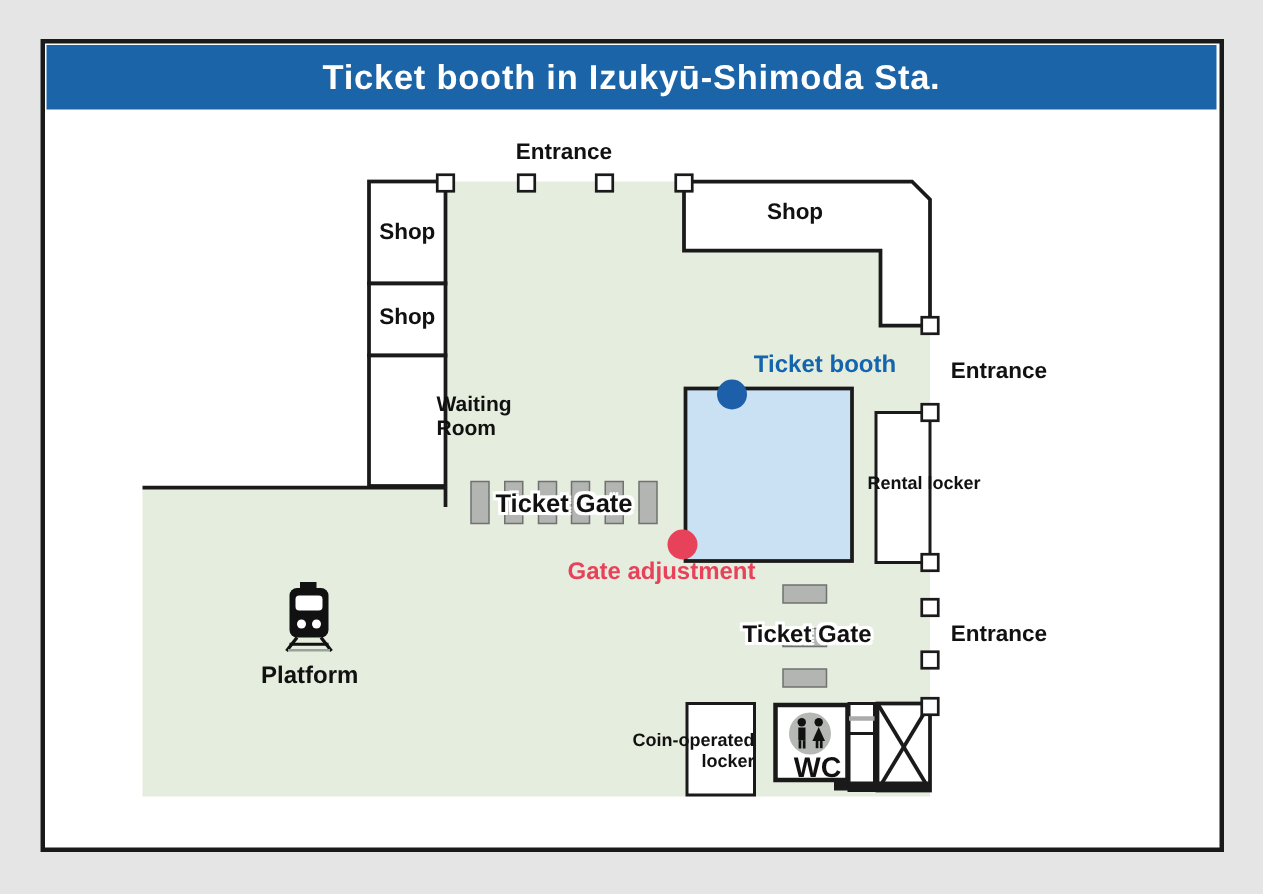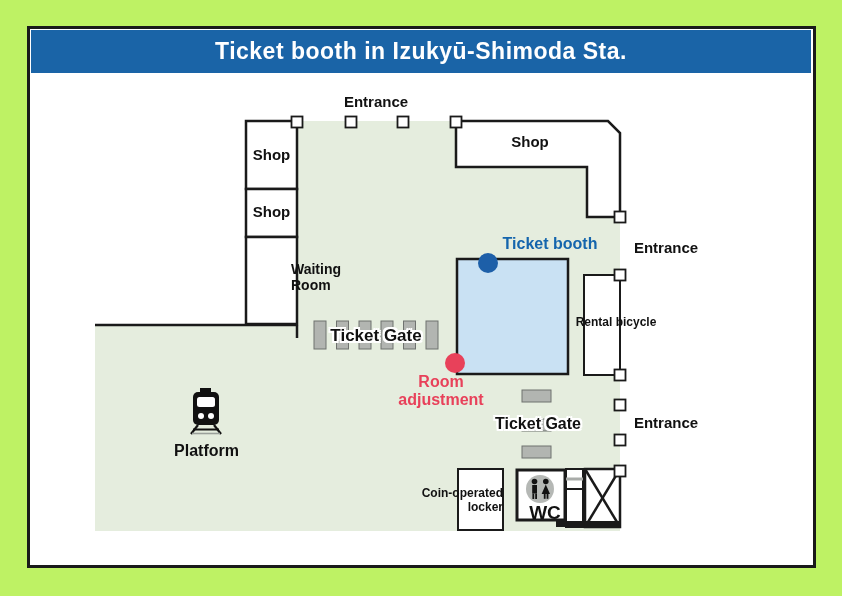--- a/index.html
+++ b/index.html
@@ -1,16 +1,16 @@
 <!DOCTYPE html>
 <html style="--title-blue: #1a64a7; --booth-blue: #1465ad; --dot-blue: #1d5fa8; --fare-red: #e8415a; --floor-green: #e5edde; --office-blue: #c9e1f3; --gate-gray: #b2b5b1; --wc-gray: #b5b8b5;"><head>
 <meta charset="utf-8">
 <style>
   html,body{margin:0;padding:0;background:#fff;}
-  .stage{position:relative;width:842px;height:596px;background:#bef264;overflow:hidden;
+  .stage{position:relative;width:842px;height:596px;background:#e5e5e5;overflow:hidden;
          font-family:"Liberation Sans","DejaVu Sans",sans-serif;}
   .frame{position:absolute;left:27px;top:26px;width:783px;height:536px;border:3px solid #1a1a1a;background:#fff;}
   .titlebar{position:absolute;left:31px;top:30px;width:780px;height:43px;background:var(--title-blue,#1a64a7);
             display:flex;align-items:center;justify-content:center;}
   .titlebar .t{color:#fff;font-weight:bold;font-size:23px;letter-spacing:.5px;}
   svg.plan{position:absolute;left:0;top:0;}
   .lbl{position:absolute;font-weight:bold;color:#111;line-height:1.12;white-space:pre-line;}
   .c{text-align:center;}
   .outline{text-shadow:-2px -2px 0 #fff,2px -2px 0 #fff,-2px 2px 0 #fff,2px 2px 0 #fff,
            0 -2px 0 #fff,0 2px 0 #fff,-2px 0 0 #fff,2px 0 0 #fff;}
@@ -116,21 +116,21 @@
 
   <div class="lbl c" style="left:330px;top:94px;width:92px;font-size:15px;">Entrance</div>
   <div class="lbl c" style="left:246px;top:147px;width:51px;font-size:15px;">Shop</div>
   <div class="lbl c" style="left:246px;top:204px;width:51px;font-size:15px;">Shop</div>
   <div class="lbl" style="left:251px;top:262px;width:64px;font-size:14px;margin-left:40px;">Waiting
 Room</div>
   <div class="lbl c" style="left:504px;top:134px;width:52px;font-size:15px;">Shop</div>
   <div class="lbl c" style="left:625px;top:240px;width:82px;font-size:15px;">Entrance</div>
   <div class="lbl c" style="left:625px;top:415px;width:82px;font-size:15px;">Entrance</div>
   <div class="lbl c blue" style="left:455px;top:235px;width:110px;font-size:16px;margin-left:40px;">Ticket booth</div>
-  <div class="lbl c" style="left:572px;top:316px;width:88px;font-size:12px;">Rental bicycle</div>
+  <div class="lbl c" style="left:572px;top:316px;width:88px;font-size:12px;">Rental locker</div>
   <div class="lbl c outline" style="left:325px;top:326px;width:102px;font-size:17px;">Ticket Gate</div>
-  <div class="lbl c red" style="left:374px;top:373px;width:134px;font-size:16px;">Room adjustment</div>
+  <div class="lbl c red" style="left:374px;top:373px;width:134px;font-size:16px;">Gate adjustment</div>
   <div class="lbl c outline" style="left:487px;top:415px;width:102px;font-size:16px;">Ticket Gate</div>
   <div class="lbl c" style="left:164px;top:442px;width:85px;font-size:16px;">Platform</div>
   <div class="lbl" style="left:415px;top:487px;width:88px;font-size:12px;text-align:right;line-height:1.15;">Coin-operated
 locker</div>
   <div class="lbl c" style="left:528px;top:502px;width:34px;font-size:19px;">WC</div>
 </div>
 
 </body></html>

